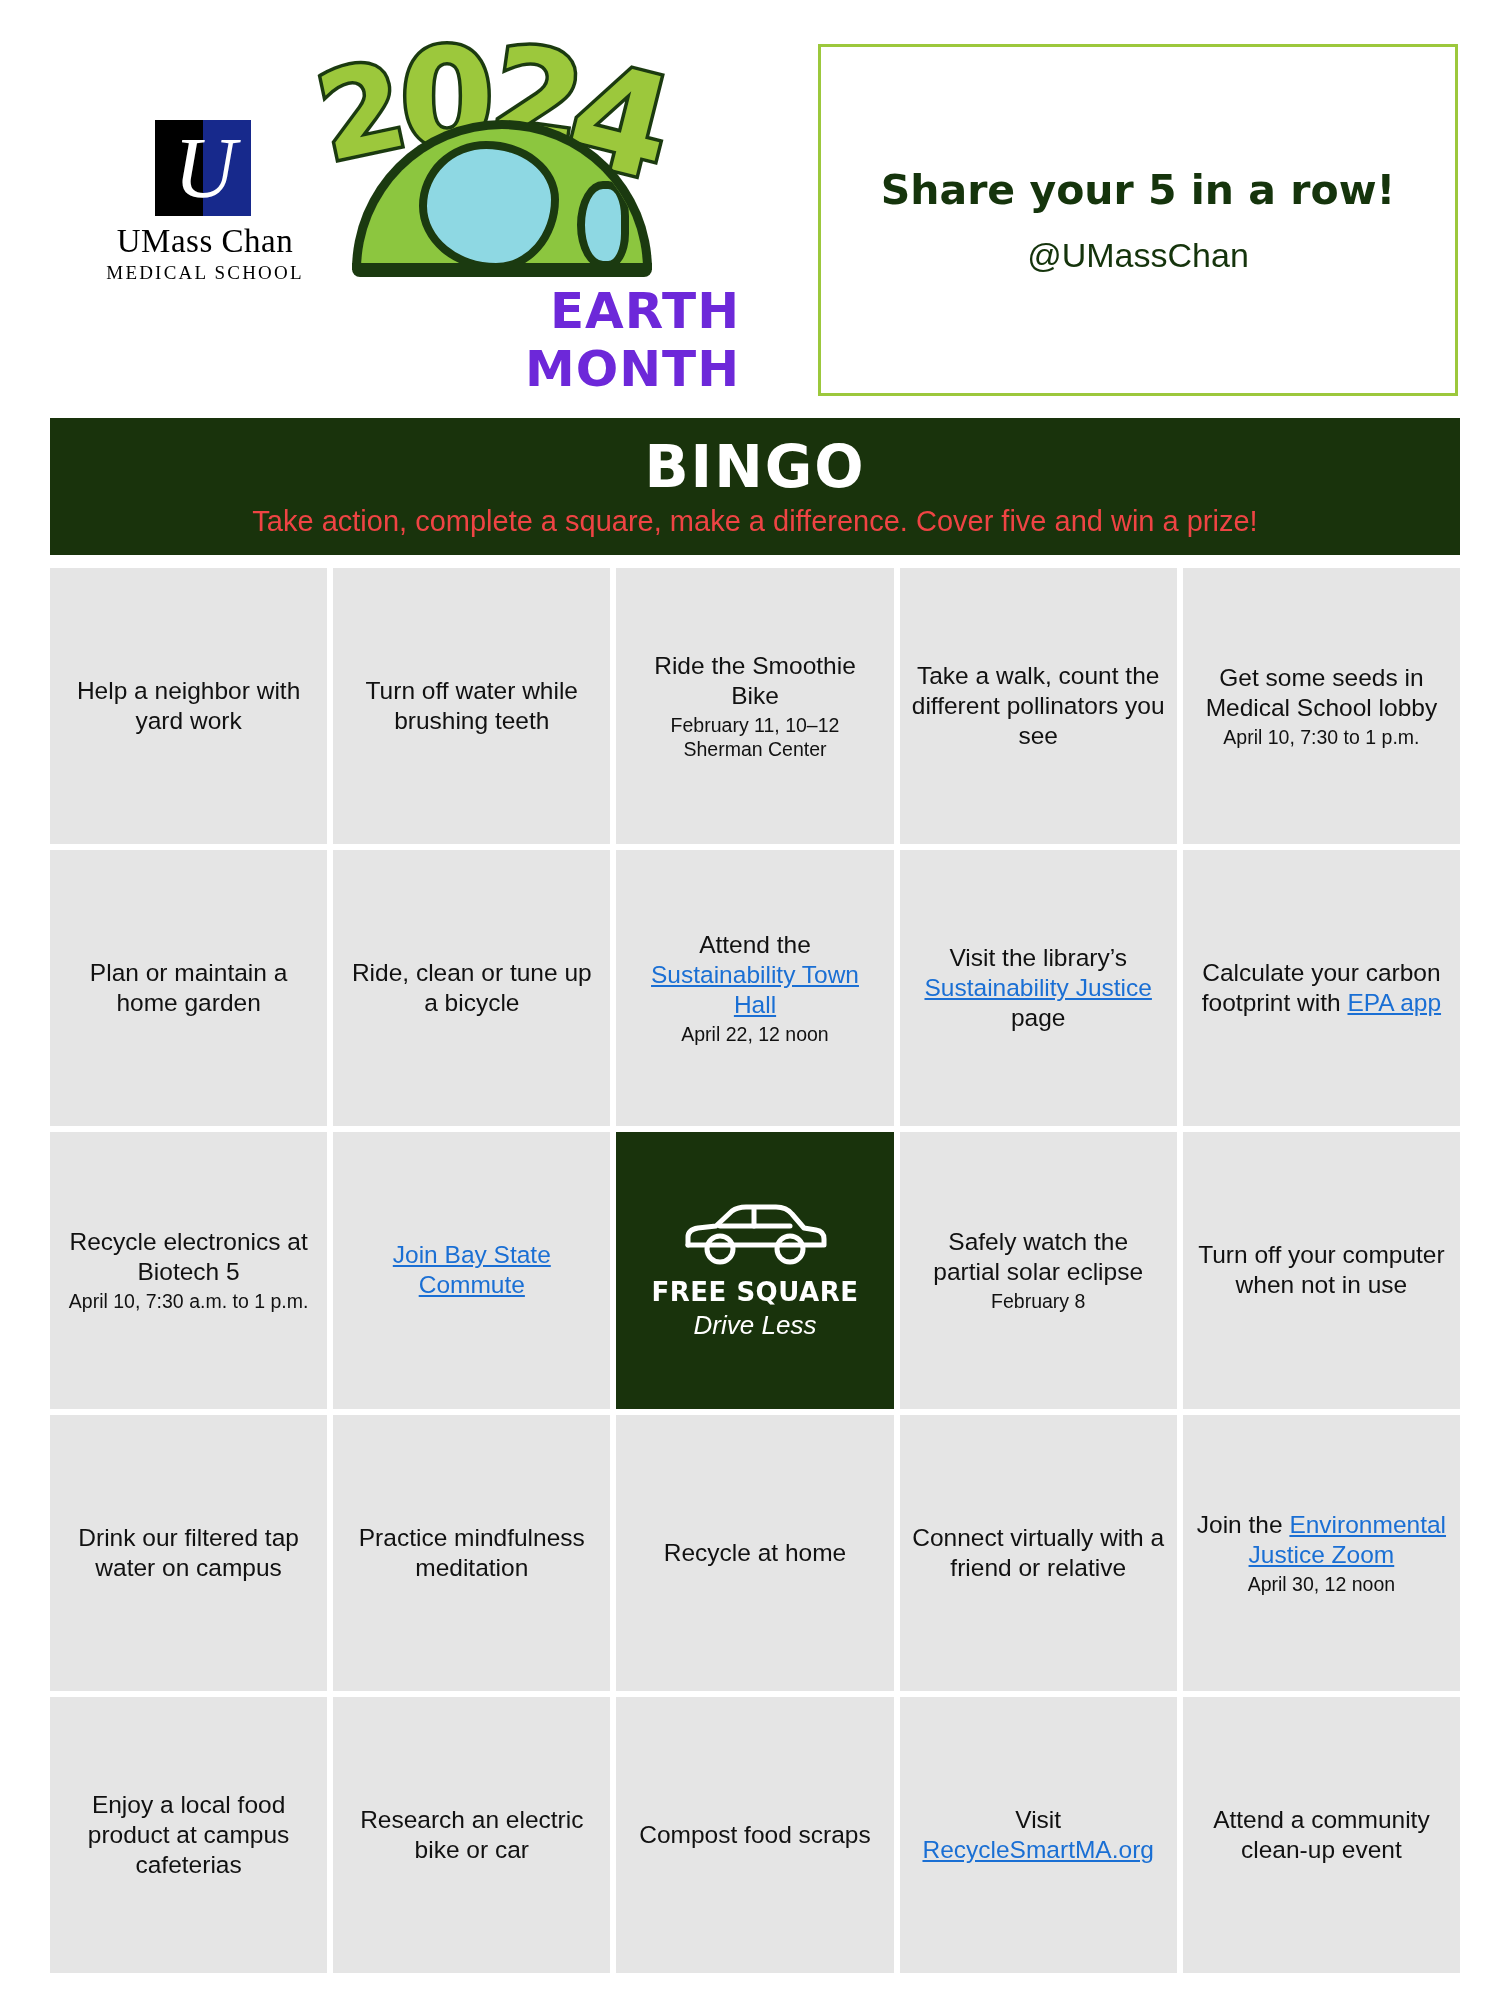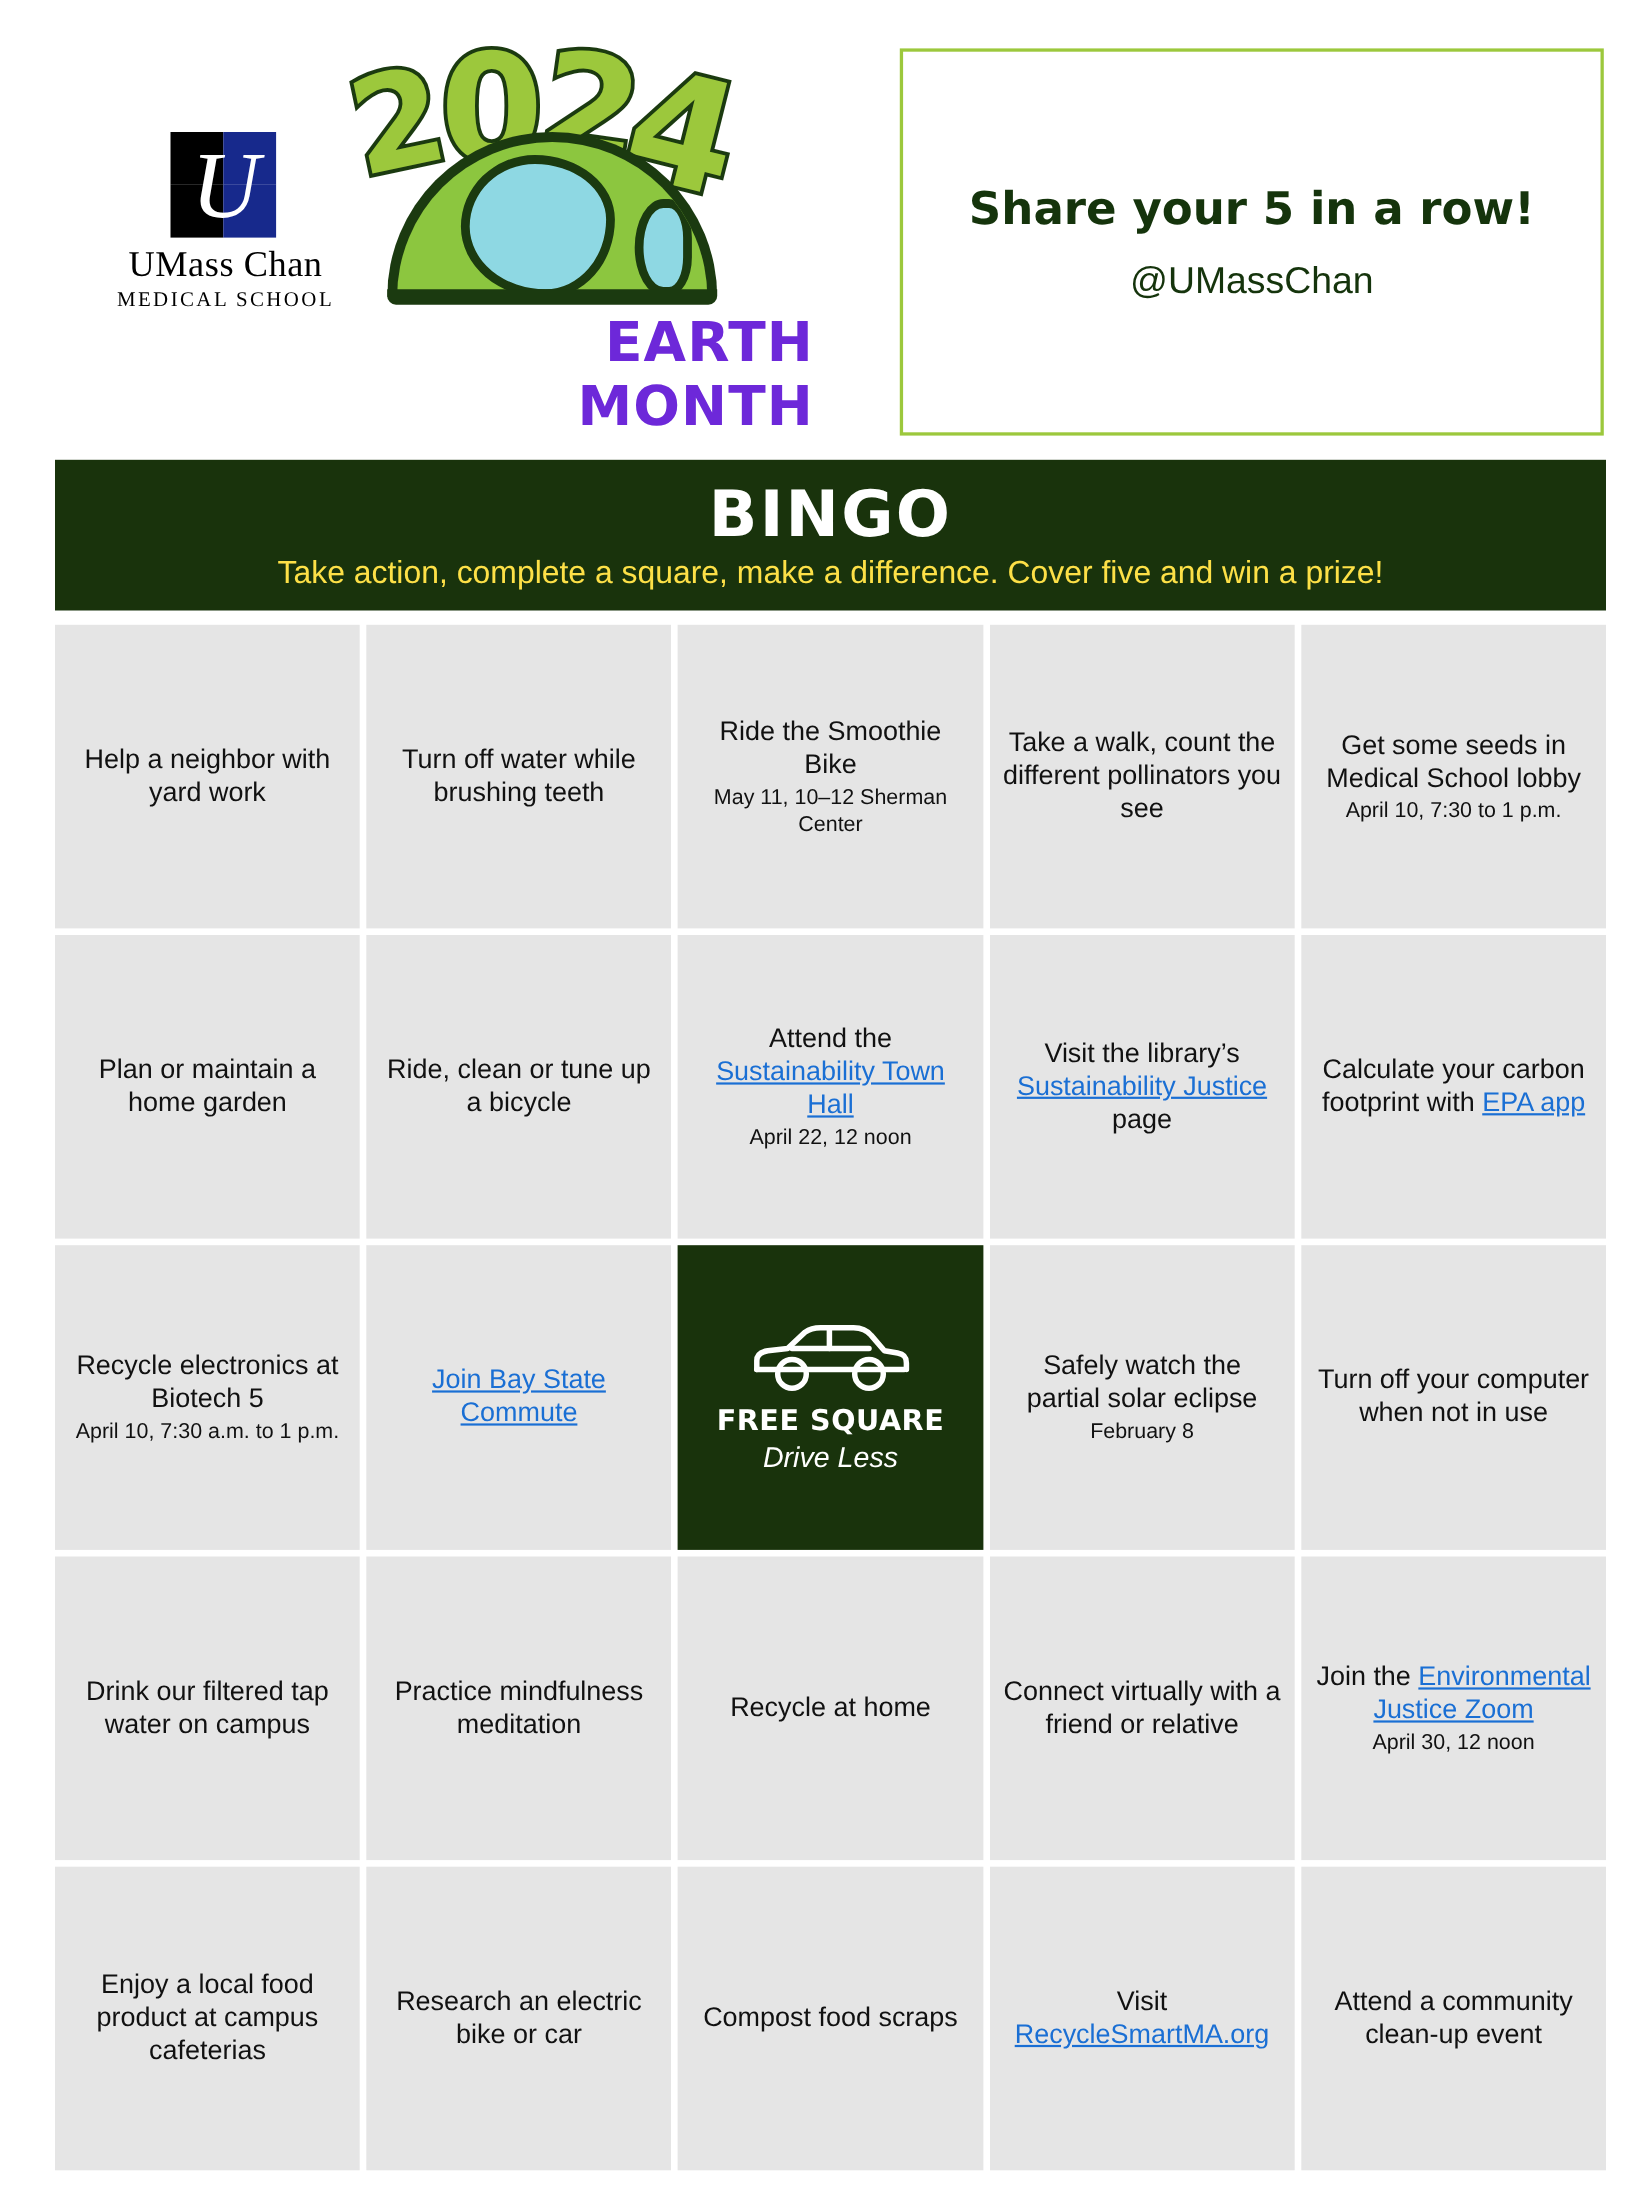--- a/index.html
+++ b/index.html
@@ -211,21 +211,21 @@
   }
   .banner-title {
     color: #ffffff;
     font-family: "DejaVu Sans", sans-serif;
     font-weight: 700;
     font-size: 58px;
     letter-spacing: 2px;
     line-height: 62px;
   }
   .banner-sub {
-    color: #fde047;
+    color: #ef4444;
     font-size: 29px;
     margin-top: 6px;
     line-height: 34px;
   }
 
   
   .grid {
     position: absolute;
     left: 50px;
     top: 568px;
@@ -336,21 +336,21 @@
         </div>
       </div>
       <div class="cell">
         <div class="cell-inner">
           <div class="main">Turn off water while brushing teeth</div>
         </div>
       </div>
       <div class="cell">
         <div class="cell-inner">
           <div class="main">Ride the Smoothie Bike</div>
-          <div class="detail">May 11, 10–12 Sherman Center</div>
+          <div class="detail">February 11, 10–12 Sherman Center</div>
         </div>
       </div>
       <div class="cell">
         <div class="cell-inner">
           <div class="main">Take a walk, count the different pollinators you see</div>
         </div>
       </div>
       <div class="cell">
         <div class="cell-inner">
           <div class="main">Get some seeds in Medical School lobby</div>

